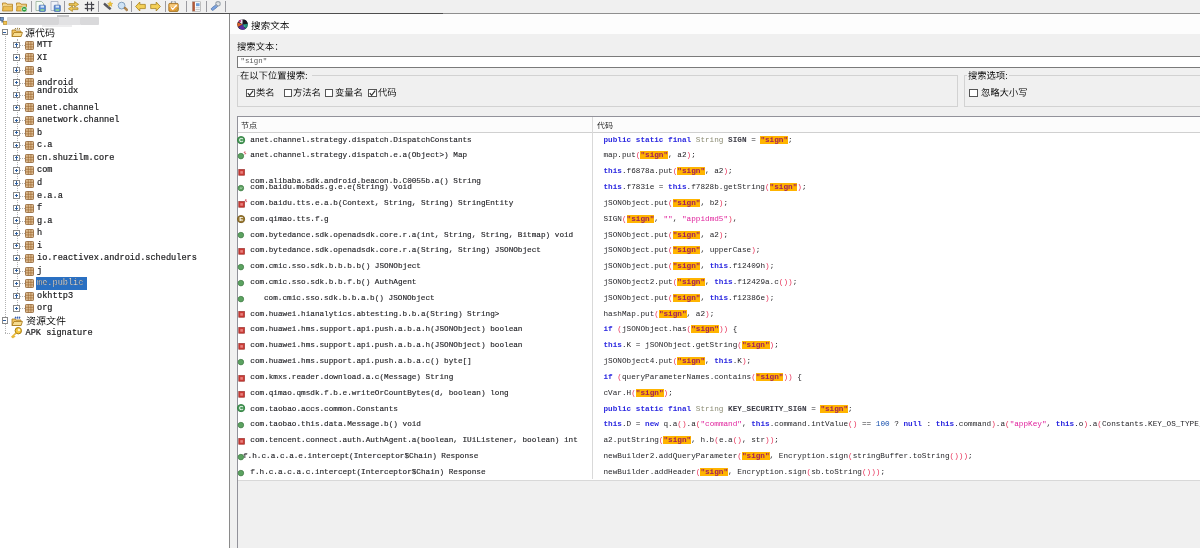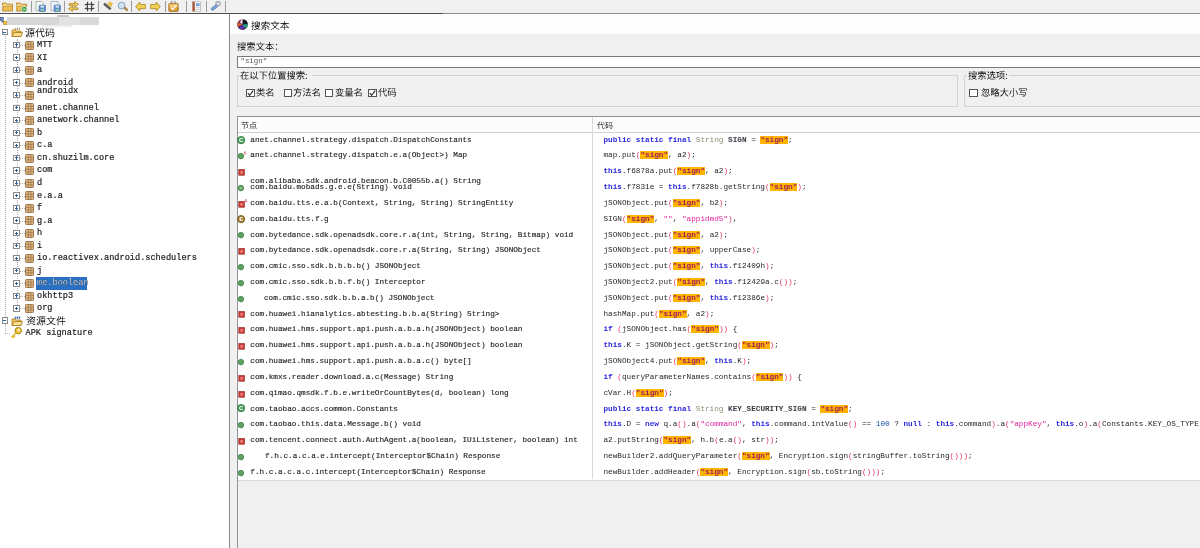--- a/index.html
+++ b/index.html
@@ -346,21 +346,21 @@
 <div class="abs" style="left:16.0px;top:281.7px;width:1px;height:3.4px;background:#31609f"></div>
 <div class="abs" style="left:20px;top:283.4px;width:5px;height:1px;border-top:1px dotted #b2b2b2"></div>
 <svg class="abs" style="left:25.0px;top:279.1px" width="9" height="9" viewBox="0 0 9 9">
     <rect x="0.4" y="0.4" width="8.2" height="8.2" rx="1.2" fill="#ddbd92" stroke="#865526" stroke-width="0.8"></rect>
     <line x1="3.3" y1="0.5" x2="3.3" y2="8.5" stroke="#a06a34" stroke-width="0.7"></line>
     <line x1="5.9" y1="0.5" x2="5.9" y2="8.5" stroke="#a06a34" stroke-width="0.7"></line>
     <line x1="0.5" y1="3.3" x2="8.5" y2="3.3" stroke="#a06a34" stroke-width="0.7"></line>
     <line x1="0.5" y1="5.9" x2="8.5" y2="5.9" stroke="#a06a34" stroke-width="0.7"></line>
   </svg>
 <div class="abs" style="left:36.2px;top:277.2px;width:51px;height:12.4px;background:#2a70c2"></div>
-<div class="trow" style="left:37px;top:277.4px;line-height:12px;color:#fff">me.boolean</div>
+<div class="trow" style="left:37px;top:277.4px;line-height:12px;color:#fff">me.public</div>
 <div class="abs" style="left:13.3px;top:292.7px;width:6.4px;height:6.4px;background:#fff;border:1px solid #8a8a8a;box-sizing:border-box"></div>
 <div class="abs" style="left:14.8px;top:295.4px;width:3.4px;height:1px;background:#31609f"></div>
 <div class="abs" style="left:16.0px;top:294.2px;width:1px;height:3.4px;background:#31609f"></div>
 <div class="abs" style="left:20px;top:295.9px;width:5px;height:1px;border-top:1px dotted #b2b2b2"></div>
 <svg class="abs" style="left:25.0px;top:291.6px" width="9" height="9" viewBox="0 0 9 9">
     <rect x="0.4" y="0.4" width="8.2" height="8.2" rx="1.2" fill="#ddbd92" stroke="#865526" stroke-width="0.8"></rect>
     <line x1="3.3" y1="0.5" x2="3.3" y2="8.5" stroke="#a06a34" stroke-width="0.7"></line>
     <line x1="5.9" y1="0.5" x2="5.9" y2="8.5" stroke="#a06a34" stroke-width="0.7"></line>
     <line x1="0.5" y1="3.3" x2="8.5" y2="3.3" stroke="#a06a34" stroke-width="0.7"></line>
     <line x1="0.5" y1="5.9" x2="8.5" y2="5.9" stroke="#a06a34" stroke-width="0.7"></line>
@@ -492,42 +492,42 @@
     <rect x="0.8" y="2.6" width="5.6" height="5.6" fill="#cc3b36" stroke="#992a26" stroke-width="0.7"></rect>
     <rect x="2.3" y="4.1" width="2.6" height="2.6" fill="#e8837f"></rect>
     <path d="M8.3 0.6 C7 0.4 6.9 1.6 8 1.7 C9 1.8 8.9 3 7.6 2.8" stroke="#cc3344" stroke-width="0.9" fill="none"></path>
   </svg>
 <div class="nrow" style="left:250.3px;top:197.9px;line-height:10px">com.baidu.tts.e.a.b(Context, String, String) StringEntity</div>
 <div class="crow" style="left:603.5px;top:197.9px;line-height:10px">jSONObject.put<b class="p">(</b><span class="h">"sign"</span>, b2<b class="p">)</b>;</div>
 <svg class="abs" style="left:237.0px;top:214.6px" width="9" height="9" viewBox="0 0 9 9">
     <circle cx="4.1" cy="4.1" r="3.6" fill="#9a7a30" stroke="#7a5c20" stroke-width="0.9"></circle>
     <text x="4.15" y="6.3" font-family="Liberation Sans" font-size="6" font-weight="bold" fill="#fff" text-anchor="middle">E</text>
   </svg>
-<div class="nrow" style="left:250.3px;top:213.7px;line-height:10px">com.baidu.tts.f.g</div>
+<div class="nrow" style="left:250.3px;top:213.7px;line-height:10px">com.qimao.tts.f.g</div>
 <div class="crow" style="left:603.5px;top:213.7px;line-height:10px">SIGN<b class="p">(</b><span class="h">"sign"</span>, <span class="s">""</span>, <span class="s">"appidmd5"</span><b class="p">)</b>,</div>
 <svg class="abs" style="left:237.3px;top:230.3px" width="10" height="10" viewBox="0 0 10 10">
     <circle cx="3.9" cy="5.1" r="2.8" fill="#5ba260" stroke="#3f7a44" stroke-width="0.7"></circle>
   </svg>
 <div class="nrow" style="left:250.3px;top:229.5px;line-height:10px">com.bytedance.sdk.openadsdk.core.r.a(int, String, String, Bitmap) void</div>
 <div class="crow" style="left:603.5px;top:229.5px;line-height:10px">jSONObject.put<b class="p">(</b><span class="h">"sign"</span>, a2<b class="p">)</b>;</div>
 <svg class="abs" style="left:237.6px;top:246.1px" width="10" height="10" viewBox="0 0 10 10">
     <rect x="0.8" y="2.6" width="5.6" height="5.6" fill="#cc3b36" stroke="#992a26" stroke-width="0.7"></rect>
     <rect x="2.3" y="4.1" width="2.6" height="2.6" fill="#e8837f"></rect>
   </svg>
 <div class="nrow" style="left:250.3px;top:245.3px;line-height:10px">com.bytedance.sdk.openadsdk.core.r.a(String, String) JSONObject</div>
 <div class="crow" style="left:603.5px;top:245.3px;line-height:10px">jSONObject.put<b class="p">(</b><span class="h">"sign"</span>, upperCase<b class="p">)</b>;</div>
 <svg class="abs" style="left:237.3px;top:262.0px" width="10" height="10" viewBox="0 0 10 10">
     <circle cx="3.9" cy="5.1" r="2.8" fill="#5ba260" stroke="#3f7a44" stroke-width="0.7"></circle>
   </svg>
 <div class="nrow" style="left:250.3px;top:261.2px;line-height:10px">com.cmic.sso.sdk.b.b.b.b() JSONObject</div>
 <div class="crow" style="left:603.5px;top:261.2px;line-height:10px">jSONObject.put<b class="p">(</b><span class="h">"sign"</span>, <span class="k">this</span>.f12409h<b class="p">)</b>;</div>
 <svg class="abs" style="left:237.3px;top:277.8px" width="10" height="10" viewBox="0 0 10 10">
     <circle cx="3.9" cy="5.1" r="2.8" fill="#5ba260" stroke="#3f7a44" stroke-width="0.7"></circle>
   </svg>
-<div class="nrow" style="left:250.3px;top:277.0px;line-height:10px">com.cmic.sso.sdk.b.b.f.b() Interceptor</div>
+<div class="nrow" style="left:250.3px;top:277.0px;line-height:10px">com.cmic.sso.sdk.b.b.f.b() AuthAgent</div>
 <div class="crow" style="left:603.5px;top:277.0px;line-height:10px">jSONObject2.put<b class="p">(</b><span class="h">"sign"</span>, <span class="k">this</span>.f12429a.c<b class="p">(</b><b class="p">)</b><b class="p">)</b>;</div>
 <svg class="abs" style="left:237.3px;top:293.6px" width="10" height="10" viewBox="0 0 10 10">
     <circle cx="3.9" cy="5.1" r="2.8" fill="#5ba260" stroke="#3f7a44" stroke-width="0.7"></circle>
   </svg>
 <div class="nrow" style="left:264px;top:292.8px;line-height:10px">com.cmic.sso.sdk.b.b.a.b() JSONObject</div>
 <div class="crow" style="left:603.5px;top:292.8px;line-height:10px">jSONObject.put<b class="p">(</b><span class="h">"sign"</span>, <span class="k">this</span>.f12386e<b class="p">)</b>;</div>
 <svg class="abs" style="left:237.6px;top:309.4px" width="10" height="10" viewBox="0 0 10 10">
     <rect x="0.8" y="2.6" width="5.6" height="5.6" fill="#cc3b36" stroke="#992a26" stroke-width="0.7"></rect>
     <rect x="2.3" y="4.1" width="2.6" height="2.6" fill="#e8837f"></rect>
   </svg>
@@ -575,18 +575,18 @@
 <div class="crow" style="left:603.5px;top:419.4px;line-height:10px"><span class="k">this</span>.D = <span class="k">new</span> q.a<b class="p">(</b><b class="p">)</b>.a<b class="p">(</b><span class="s">"command"</span>, <span class="k">this</span>.command.intValue<b class="p">(</b><b class="p">)</b> == <span class="n">100</span> ? <span class="k">null</span> : <span class="k">this</span>.command<b class="p">)</b>.a<b class="p">(</b><span class="s">"appKey"</span>, <span class="k">this</span>.o<b class="p">)</b>.a<b class="p">(</b>Constants.KEY_OS_TYPE,</div>
 <svg class="abs" style="left:237.6px;top:436.0px" width="10" height="10" viewBox="0 0 10 10">
     <rect x="0.8" y="2.6" width="5.6" height="5.6" fill="#cc3b36" stroke="#992a26" stroke-width="0.7"></rect>
     <rect x="2.3" y="4.1" width="2.6" height="2.6" fill="#e8837f"></rect>
   </svg>
 <div class="nrow" style="left:250.3px;top:435.2px;line-height:10px">com.tencent.connect.auth.AuthAgent.a(boolean, IUiListener, boolean) int</div>
 <div class="crow" style="left:603.5px;top:435.2px;line-height:10px">a2.putString<b class="p">(</b><span class="h">"sign"</span>, h.b<b class="p">(</b>e.a<b class="p">(</b><b class="p">)</b>, str<b class="p">)</b><b class="p">)</b>;</div>
 <svg class="abs" style="left:237.3px;top:451.8px" width="10" height="10" viewBox="0 0 10 10">
     <circle cx="3.9" cy="5.1" r="2.8" fill="#5ba260" stroke="#3f7a44" stroke-width="0.7"></circle>
   </svg>
-<div class="nrow" style="left:265px;top:451.0px;line-height:10px">f.h.c.a.c.a.e.intercept(Interceptor$Chain) Response</div>
+<div class="nrow" style="left:243px;top:451.0px;line-height:10px">f.h.c.a.c.a.e.intercept(Interceptor$Chain) Response</div>
 <div class="crow" style="left:603.5px;top:451.0px;line-height:10px">newBuilder2.addQueryParameter<b class="p">(</b><span class="h">"sign"</span>, Encryption.sign<b class="p">(</b>stringBuffer.toString<b class="p">(</b><b class="p">)</b><b class="p">)</b><b class="p">)</b>;</div>
 <svg class="abs" style="left:237.3px;top:467.6px" width="10" height="10" viewBox="0 0 10 10">
     <circle cx="3.9" cy="5.1" r="2.8" fill="#5ba260" stroke="#3f7a44" stroke-width="0.7"></circle>
   </svg>
 <div class="nrow" style="left:250.3px;top:466.8px;line-height:10px">f.h.c.a.c.a.c.intercept(Interceptor$Chain) Response</div>
 <div class="crow" style="left:603.5px;top:466.8px;line-height:10px">newBuilder.addHeader<b class="p">(</b><span class="h">"sign"</span>, Encryption.sign<b class="p">(</b>sb.toString<b class="p">(</b><b class="p">)</b><b class="p">)</b><b class="p">)</b>;</div>
 </body></html>

